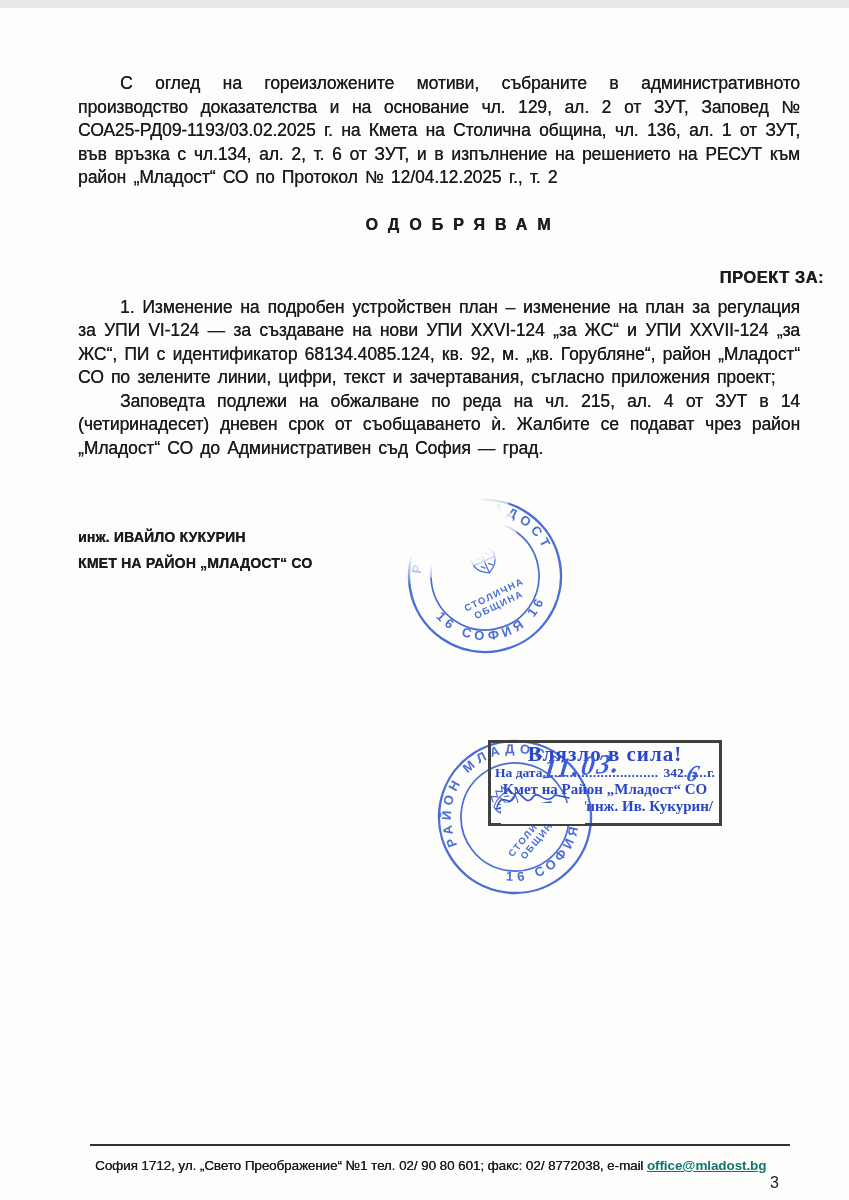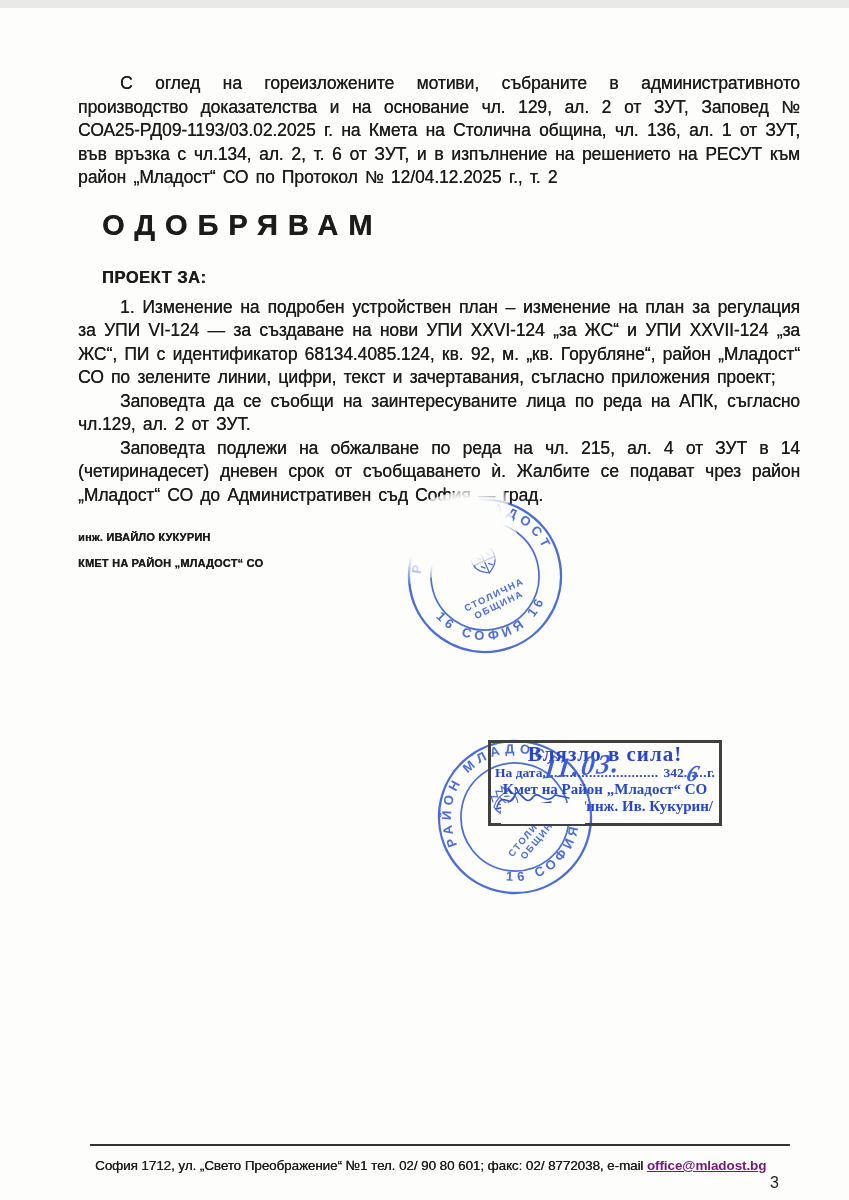--- a/index.html
+++ b/index.html
@@ -10,33 +10,33 @@
   }
   
   .doc-body { position:absolute; left:78px; top:64px; width:722px; }
   .para {
     margin:0; font-size:17.5px; line-height:23.5px; text-align:justify;
     text-indent:42px; word-spacing:2.5px; letter-spacing:-0.1px;
     text-shadow:0.25px 0 0 currentColor;
   }
   .para + .para { margin-top:0; }
   .approve {
-    margin:22px 0 0 0; font-size:29px; line-height:26px; font-weight:bold;
-    letter-spacing:10px; text-align:left; transform:translateX(24px);
+    margin:22px 0 0 0; font-size:16px; line-height:26px; font-weight:bold;
+    letter-spacing:10px; text-align:center; transform:translateX(24px);
     text-shadow:0.3px 0 0 currentColor;
   }
   .project {
     margin:30px 0 10px 0; font-size:16.5px; line-height:18px; font-weight:bold;
-    letter-spacing:0.5px; text-align:left; transform:translateX(24px);
+    letter-spacing:0.5px; text-align:right; transform:translateX(24px);
     text-shadow:0.3px 0 0 currentColor;
   }
   
   .signature {
     position:absolute; left:78px; top:516px; font-weight:bold;
-    font-size:11px; line-height:26px; letter-spacing:0.2px;
+    font-size:14px; line-height:26px; letter-spacing:0.2px;
     text-shadow:0.25px 0 0 currentColor;
   }
   
   .stamp-round { position:absolute; width:170px; height:170px; opacity:0.92; }
   .stamp-upper { left:400px; top:483px; }
   .stamp-lower { left:430px; top:724px; }
   .stamp-round circle { fill:none; stroke:#3d61d2; }
   .stamp-round .ring-text { font-family:"Liberation Sans", sans-serif; font-weight:bold;
     font-size:13px; letter-spacing:4.5px; fill:#3d61d2; }
   .stamp-round .center-text { font-family:"Liberation Sans", sans-serif; font-weight:bold;
@@ -65,34 +65,33 @@
   .hw-digit { left:196px; top:18px; font-size:23px; transform:skewX(-14deg); }
   .scribble { position:absolute; left:2px; top:42px; }
   .scribble path { fill:none; stroke:#3352cc; stroke-width:1.6; stroke-linecap:round; }
   .redaction { position:absolute; left:501px; top:795px; width:84px; height:21px; background:#fdfdfc; }
   
   .footer-rule { position:absolute; left:90px; top:1136px; width:700px; height:2px; background:#333; }
   .footer {
     position:absolute; left:95px; top:1150px; width:700px; font-size:13.5px;
     letter-spacing:-0.1px; text-shadow:0.25px 0 0 currentColor;
   }
-  .footer .email { color:#701a75; text-decoration:underline; cursor:pointer; text-shadow:none; font-weight:bold; }
+  .footer .email { color:#0f766e; text-decoration:underline; cursor:pointer; text-shadow:none; font-weight:bold; }
   .page-number { position:absolute; left:770px; top:1166px; font-size:16px; }
 </style>
 </head>
 <body>
 
 <div class="page">
 
   <main class="doc-body">
     <p class="para">С оглед на гореизложените мотиви, събраните в административното производство доказателства и на основание чл. 129, ал. 2 от ЗУТ, Заповед № СОА25-РД09-1193/03.02.2025 г. на Кмета на Столична община, чл. 136, ал. 1 от ЗУТ, във връзка с чл.134, ал. 2, т. 6 от ЗУТ, и в изпълнение на решението на РЕСУТ към район „Младост“ СО по Протокол № 12/04.12.2025 г., т. 2</p>
     <h1 class="approve">ОДОБРЯВАМ</h1>
     <h2 class="project">ПРОЕКТ ЗА:</h2>
     <p class="para">1. Изменение на подробен устройствен план – изменение на план за регулация за УПИ VI-124 — за създаване на нови УПИ XXVI-124 „за ЖС“ и УПИ XXVII-124 „за ЖС“, ПИ с идентификатор 68134.4085.124, кв. 92, м. „кв. Горубляне“, район „Младост“ СО по зелените линии, цифри, текст и зачертавания, съгласно приложения проект;</p>
-    <p class="para">Заповедта да се съобщи на заинтересуваните лица по реда на АПК, съгласно чл.129, ал. 2 от ЗУТ.</p>
     <p class="para">Заповедта подлежи на обжалване по реда на чл. 215, ал. 4 от ЗУТ в 14 (четиринадесет) дневен срок от съобщаването ѝ. Жалбите се подават чрез район „Младост“ СО до Административен съд София — град.</p>
   </main>
 
   <div class="signature">
     <div>инж. ИВАЙЛО КУКУРИН</div>
     <div>КМЕТ НА РАЙОН „МЛАДОСТ“ СО</div>
   </div>
 
   <svg class="stamp-round stamp-upper" viewBox="-85 -85 170 170">
     <defs>

